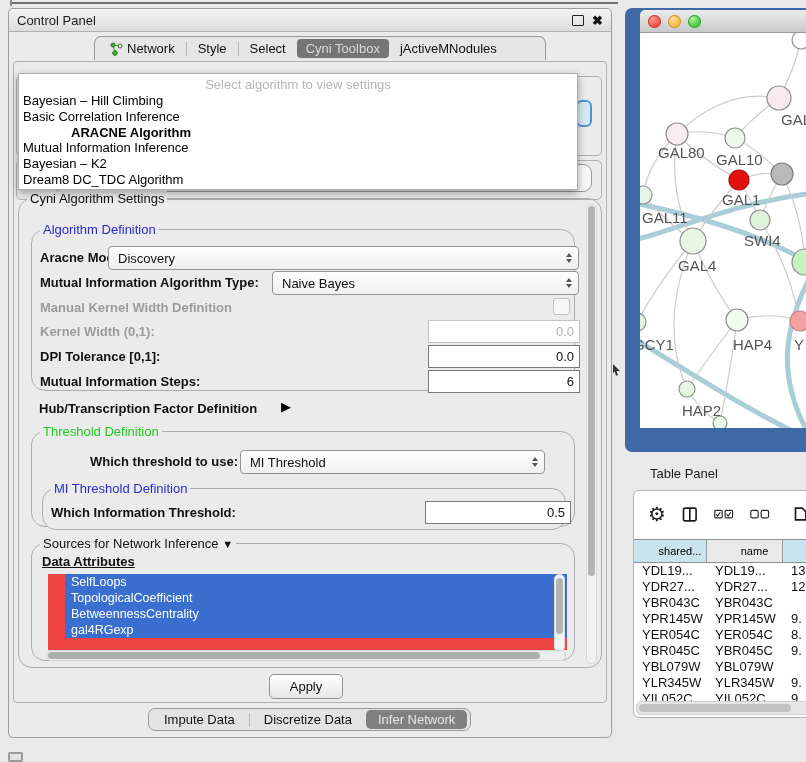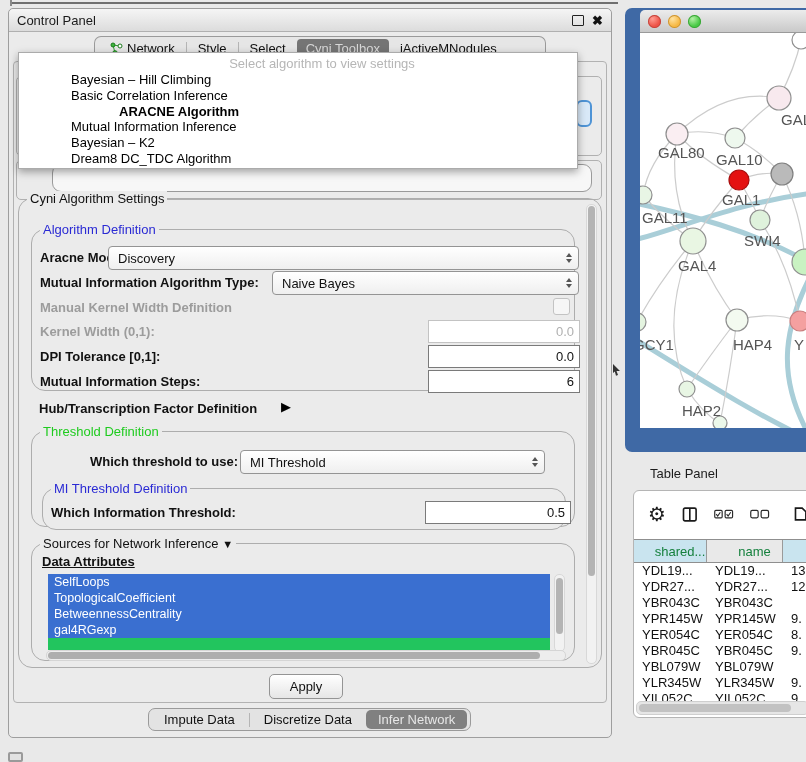--- a/index.html
+++ b/index.html
@@ -52,21 +52,21 @@
   .field{position:absolute;background:#fff;border:1px solid #7a7a7a;display:flex;align-items:center;
          justify-content:flex-end;padding:0 5px;font-size:13px;}
   .field.dis{border-color:#c3c3c3;color:#b0b0b0;}
   .chk{position:absolute;width:15px;height:15px;border:1px solid #c3c3c3;border-radius:3px;background:#f6f6f6;}
   
   .vtrack{position:absolute;background:#f2f2f2;border:1px solid #d8d8d8;border-radius:5px;}
   .vthumb{position:absolute;background:#b4b4b4;border-radius:5px;}
   .htrack{position:absolute;background:#ededed;border:1px solid #d5d5d5;border-radius:5px;}
   .hthumb{position:absolute;background:#aeaeae;border-radius:4px;}
   
-  .attrlist{position:absolute;background:#22c55e;}
+  .attrlist{position:absolute;background:#ef4444;padding-left:17px;}
   .attr{height:16px;line-height:16px;background:#3a6fd0;color:#fff;font-size:12.5px;padding-left:6px;white-space:nowrap;}
   
   .applybtn{position:absolute;border:1px solid #949494;border-radius:5px;
             background:linear-gradient(#ffffff,#e6e6e6);display:flex;align-items:center;justify-content:center;font-size:13px;}
   .btabs{left:139px;top:699px;height:23px;border:1px solid #9a9a9a;border-radius:7px;background:#e3e3e3;
          display:flex;align-items:center;padding:0 3px;gap:2px;}
   .btab{padding:2px 12px;font-size:13px;color:#111;border-radius:5px;white-space:nowrap;}
   .btab.sel{background:#808080;color:#e6e6e6;}
   
   .netframe{left:625px;top:8px;width:181px;height:444px;background:#3f69a5;border-radius:7px 0 0 7px;}
@@ -79,21 +79,21 @@
   .l-yel{background:radial-gradient(circle at 35% 30%,#ffe2a0,#f6b844 60%);box-shadow:inset 0 0 0 1px #cb9334;}
   .l-grn{background:radial-gradient(circle at 35% 30%,#b4f0a6,#49ca46 60%);box-shadow:inset 0 0 0 1px #3aa437;}
   .canvas{left:0;top:23px;width:166px;height:395px;background:#fff;overflow:hidden;}
   
   .tp-title{left:650px;top:466px;font-size:13px;color:#1c1c1c;}
   .tpanel{left:633px;top:490px;width:175px;height:228px;background:#fff;border:1px solid #b5b5b5;
           border-radius:6px 0 0 6px;overflow:hidden;}
   .tp-toolbar{left:0;top:0;width:100%;height:46px;display:flex;align-items:center;gap:16px;padding-left:14px;box-sizing:border-box;}
   .gear{font-family:"DejaVu Sans",sans-serif;font-size:20px;color:#1a1a1a;line-height:1;}
   .thead{position:absolute;left:0;top:48px;width:100%;height:22px;display:flex;border-top:1px solid #8f8f8f;border-bottom:1px solid #8f8f8f;}
-  .th{display:flex;align-items:center;justify-content:center;font-size:13px;color:#15803d;
+  .th{display:flex;align-items:center;justify-content:center;font-size:11px;color:#000000;
       border-right:1px solid #9a9a9a;box-sizing:border-box;background:#e9e9e9;padding-left:20px;}
   .th.hl{background:#c9e4ef;}
   .trow{position:absolute;left:0;width:100%;height:16.2px;display:flex;font-size:13px;color:#111;}
   .td{box-sizing:border-box;padding-left:8px;white-space:nowrap;overflow:hidden;}
   svg text{font-family:"Liberation Sans",sans-serif;}
 </style>
 </head>
 <body>
 
 <div class="abs" style="left:12px;top:2px;width:606px;height:2px;background:#6f6f6f;"></div>
@@ -405,21 +405,21 @@
       <span class="td" style="width:73px;">YIL052C</span>
       <span class="td" style="width:76px;">YIL052C</span>
       <span class="td" style="flex:1;">9.</span>
     </div>
 
   <div class="htrack" style="left:2px;top:210px;width:171px;height:12px;background:#e6e6e6;border:1px solid #cfcfcf;">
     <div class="hthumb" style="left:2px;top:1.5px;width:152px;height:8px;background:#c2c2c2;"></div>
   </div>
 </div>
 
-<div class="abs dropdown" style="left:18px;top:52px;padding-left:48px;">
+<div class="abs dropdown" style="left:18px;top:73px;">
   <div class="dd-head">Select algorithm to view settings</div>
   <div class="dd-item">Bayesian – Hill Climbing</div>
   <div class="dd-item">Basic Correlation Inference</div>
   <div class="dd-item bold">ARACNE Algorithm</div>
   <div class="dd-item">Mutual Information Inference</div>
   <div class="dd-item">Bayesian – K2</div>
   <div class="dd-item">Dream8 DC_TDC Algorithm</div>
 </div>
 
 </body></html>

